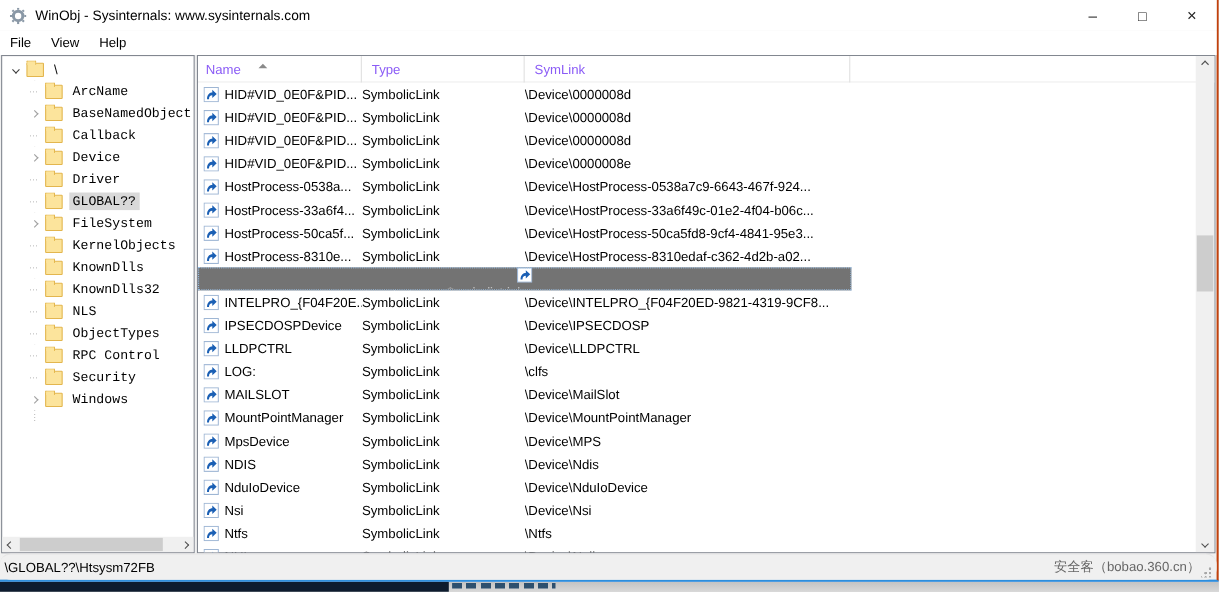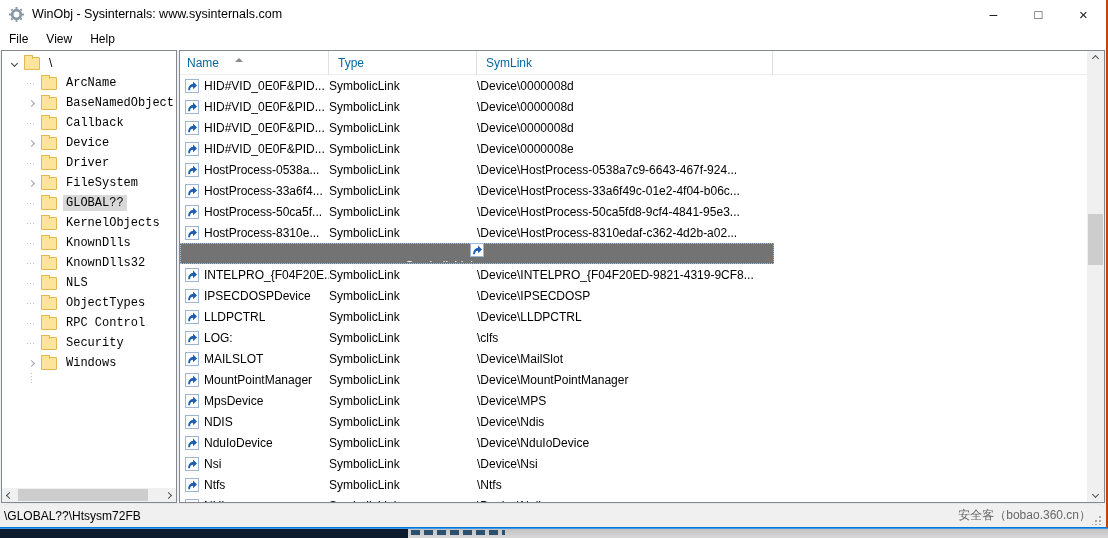--- a/index.html
+++ b/index.html
@@ -58,21 +58,21 @@
   
   .hscroll { position:absolute; left:0; right:0; bottom:0; height:14px; background:#f0f0f0; }
   .hs-left,.hs-right { position:absolute; top:0; width:15px; height:14px; display:flex; align-items:center; justify-content:center; }
   .hs-left { left:0; } .hs-right { right:0; }
   .schev { width:5px; height:5px; border-right:1.4px solid #505050; border-bottom:1.4px solid #505050; }
   .schev.left { transform:rotate(135deg); } .schev.rightp { transform:rotate(-45deg); }
   .schev.up { transform:rotate(-135deg); } .schev.downp { transform:rotate(45deg); }
   .hs-thumb { position:absolute; left:16px; top:1px; width:130px; height:12px; background:#cdcdcd; }
 
   
-  .list-header { position:relative; height:24px; display:flex; font-size:12px; color:#0369a1;
+  .list-header { position:relative; height:24px; display:flex; font-size:12px; color:#8b5cf6;
     border-bottom:1px solid #eee; background:#fff; }
   .hcell { height:24px; display:flex; align-items:center; border-right:1px solid #e0e0e0; }
   .h1 { width:149px; padding-left:7px; } .h2 { width:148px; padding-left:9px; } .h3 { width:296px; padding-left:9px; }
   .sort-arrow { width:0; height:0; margin-left:16px; margin-top:-6px;
     border-left:4px solid transparent; border-right:4px solid transparent; border-bottom:4px solid #8a8a8a; }
 
   
   .rows { position:relative; }
   .lrow { width:594px; height:21px; display:flex; align-items:center; padding-left:5px;
     font-size:12px; color:#000; white-space:nowrap; }
@@ -184,33 +184,33 @@
                 <span class="folder"></span>
                 <span class="tlabel">Device</span>
               </div>
               <div class="trow child">
                 <span class="chevbox">
                   <span class="stub"></span>
                 </span>
                 <span class="folder"></span>
                 <span class="tlabel">Driver</span>
               </div>
+              <div class="trow child tsel">
+                <span class="chevbox">
+                  <span class="stub"></span>
+                </span>
+                <span class="folder"></span>
+                <span class="tlabel">GLOBAL??</span>
+              </div>
               <div class="trow child">
                 <span class="chevbox">
                   <span class="chev right"></span>
                 </span>
                 <span class="folder"></span>
                 <span class="tlabel">FileSystem</span>
-              </div>
-              <div class="trow child tsel">
-                <span class="chevbox">
-                  <span class="stub"></span>
-                </span>
-                <span class="folder"></span>
-                <span class="tlabel">GLOBAL??</span>
               </div>
               <div class="trow child">
                 <span class="chevbox">
                   <span class="stub"></span>
                 </span>
                 <span class="folder"></span>
                 <span class="tlabel">KernelObjects</span>
               </div>
               <div class="trow child">
                 <span class="chevbox">

